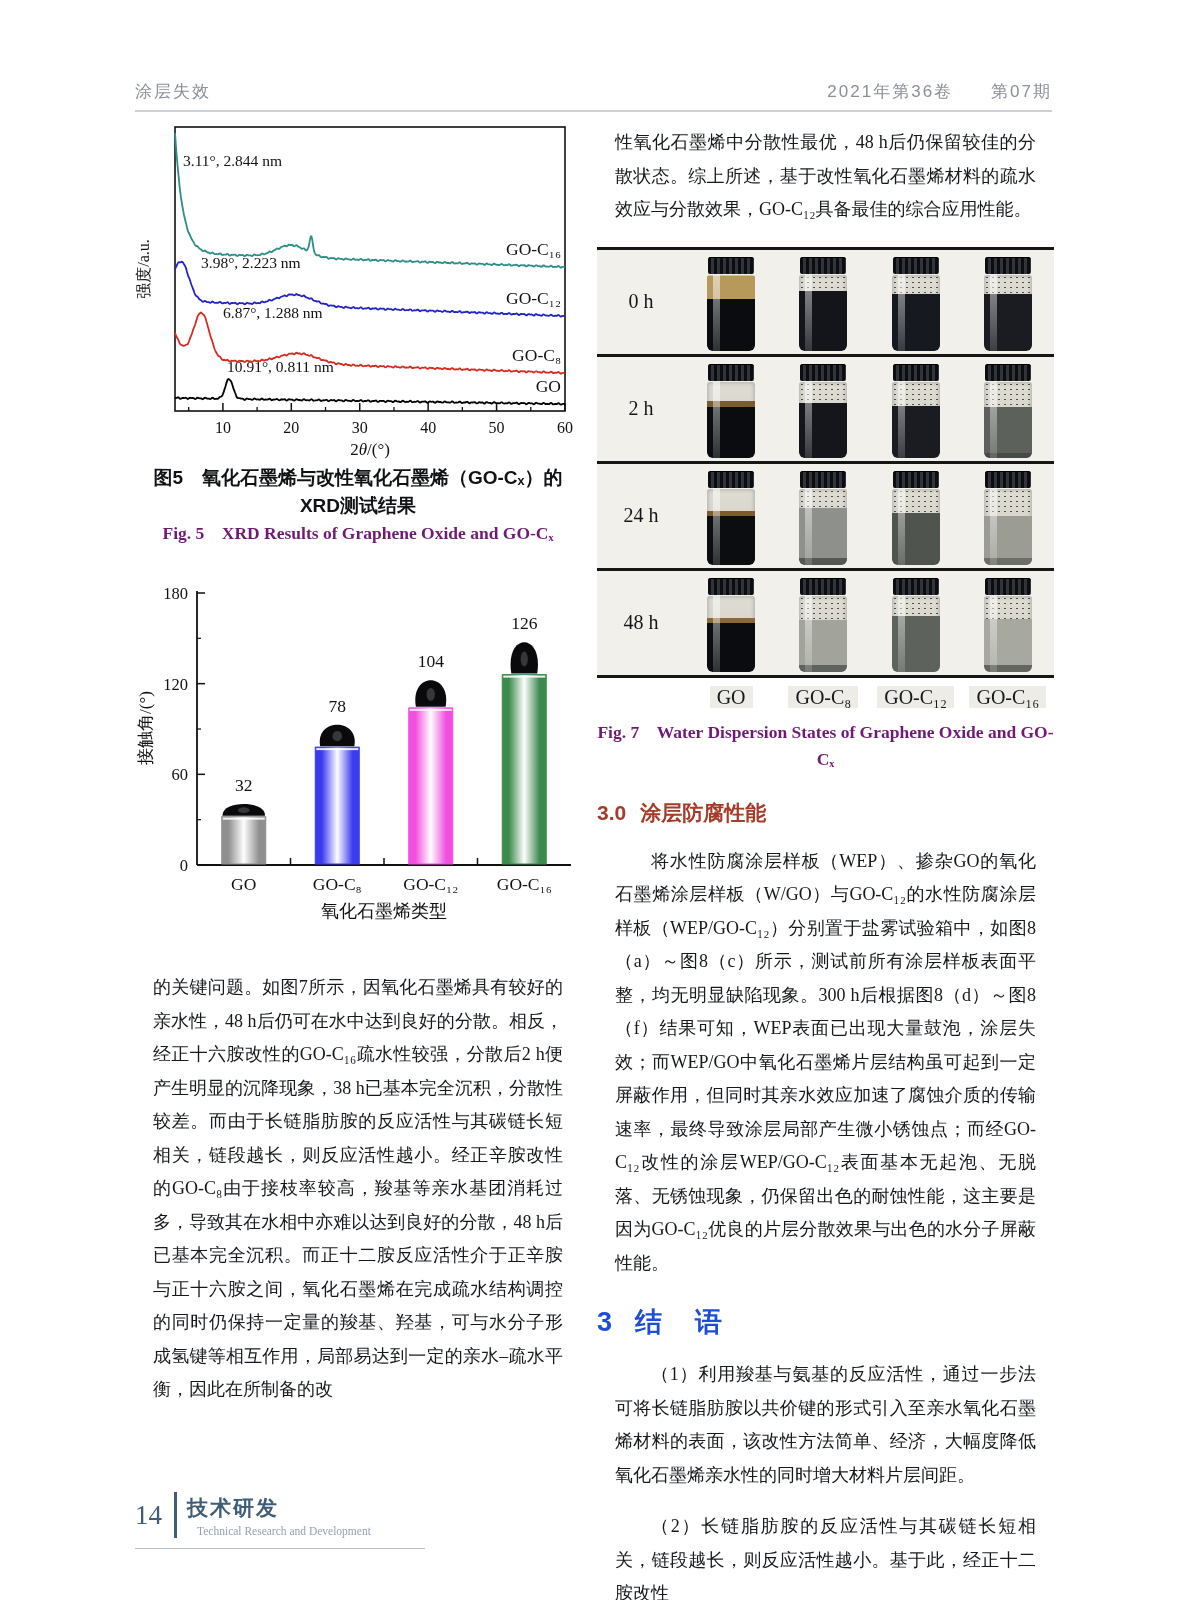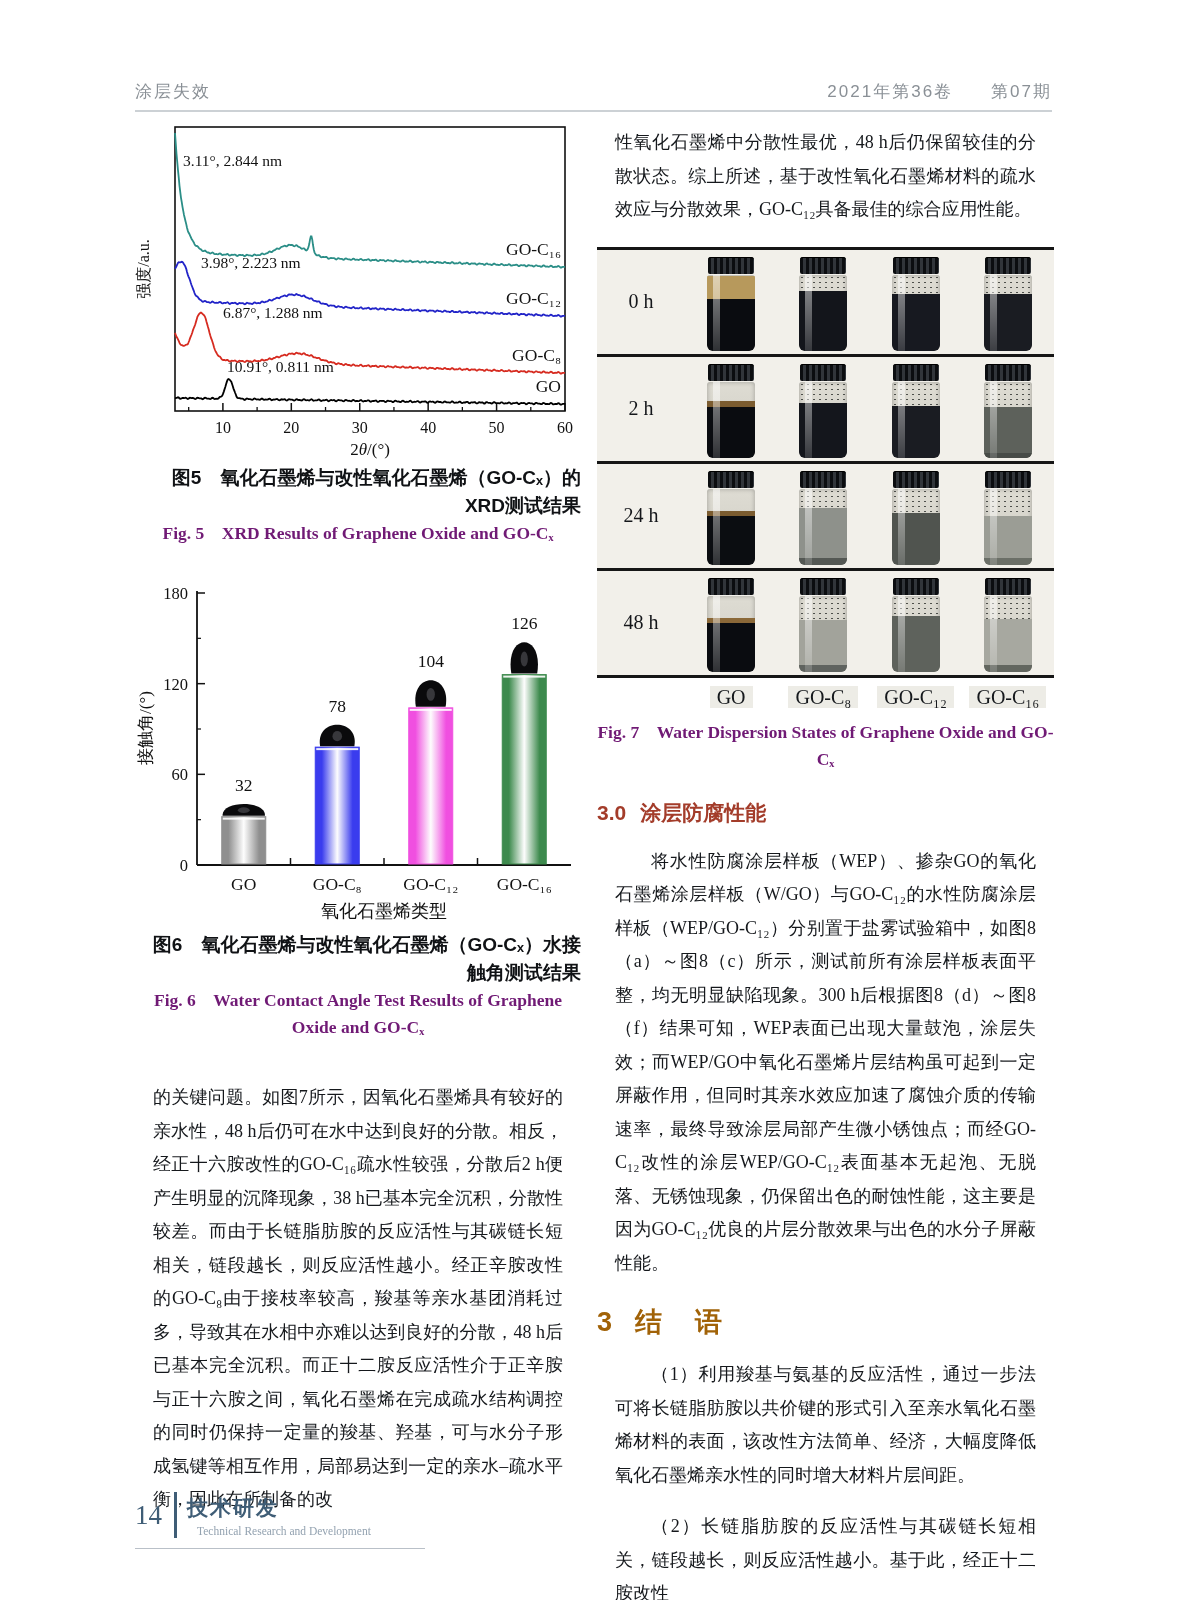--- a/index.html
+++ b/index.html
@@ -7,21 +7,21 @@
         font-family:"Liberation Serif","DejaVu Serif",serif;color:#15181c;}
   
   .hdr{position:absolute;left:135px;right:135px;top:80px;display:flex;justify-content:space-between;
        align-items:flex-end;border-bottom:2px solid #ccd1d5;padding-bottom:7px;
        font-family:"Liberation Sans","DejaVu Sans",sans-serif;font-size:17px;color:#8a9096;letter-spacing:2px;}
   
   .colL{position:absolute;left:135px;top:122px;width:446px;}
   .colR{position:absolute;left:597px;top:108px;width:457px;}
   figure{margin:0;padding:0;}
   .cap-zh{font-family:"Liberation Sans","DejaVu Sans",sans-serif;font-weight:bold;font-size:19px;
-          line-height:28px;text-align:right;color:#101215;}
+          line-height:28px;text-align:center;color:#101215;}
   .cap-zh.tight{font-size:18.5px;letter-spacing:-0.3px;}
   .cap-en{font-family:"Liberation Serif","DejaVu Serif",serif;font-weight:bold;font-size:17.5px;
           line-height:27px;text-align:center;color:#701a75;}
   .body-text{font-size:18px;line-height:33.5px;text-align:justify;margin:18px;}
   .indent{text-indent:2em;}
   .h26{font-family:"Liberation Sans","DejaVu Sans",sans-serif;font-weight:bold;font-size:21px;
        margin:26px 0 12px 0;}
   .h26 .num{margin-right:14px;}
   .h3sec{font-family:"Liberation Sans","DejaVu Sans",sans-serif;font-weight:bold;font-size:27px;
        margin:24px 0 14px 0;letter-spacing:3px;}
@@ -182,24 +182,20 @@
           <line x1="389.25" y1="292" x2="389.25" y2="285" stroke="#111" stroke-width="1.5"></line>
           <rect x="367.25" y="101.6" width="44" height="189.4" fill="url(#grad3)" stroke="#3d8a4d" stroke-width="1"></rect>
           <rect x="368.25" y="102.6" width="42" height="2" fill="#ffffff" opacity="0.9"></rect>
           <path d="M 376.338 100.6 C 369.49464 58.885, 409.00536 58.885, 402.162 100.6 Z" fill="#0a0a0c"></path>
           <ellipse cx="389.25" cy="85.99974999999999" rx="3.6153600000000004" ry="7.508699999999999" fill="#3c3c40" opacity="0.9"></ellipse>
           <text x="389.25" y="56.06229999999999" text-anchor="middle" font-size="17.5" font-family="&quot;Liberation Serif&quot;,&quot;DejaVu Serif&quot;,serif">126</text>
           <text x="389.25" y="317" text-anchor="middle" font-size="17.5" font-family="&quot;Liberation Serif&quot;,&quot;DejaVu Serif&quot;,serif">GO-C₁₆</text>
           <text x="249" y="344" text-anchor="middle" font-size="18" font-family="&quot;Liberation Serif&quot;,&quot;DejaVu Serif&quot;,serif">氧化石墨烯类型</text>
           <text x="16" y="155" text-anchor="middle" font-size="17" font-family="&quot;Liberation Serif&quot;,&quot;DejaVu Serif&quot;,serif" transform="rotate(-90 16 155)">接触角/(°)</text>
         </svg>
-      <figcaption>
-        <div class="cap-zh">图6　氧化石墨烯与改性氧化石墨烯（GO-Cₓ）水接触角测试结果</div>
-        <div class="cap-en">Fig. 6　Water Contact Angle Test Results of Graphene Oxide and GO-Cₓ</div>
-      </figcaption>
     </figure>
 
     <p class="body-text" style="margin-top:40px;">的关键问题。如图7所示，因氧化石墨烯具有较好的亲水性，48 h后仍可在水中达到良好的分散。相反，经正十六胺改性的GO-C₁₆疏水性较强，分散后2 h便产生明显的沉降现象，38 h已基本完全沉积，分散性较差。而由于长链脂肪胺的反应活性与其碳链长短相关，链段越长，则反应活性越小。经正辛胺改性的GO-C₈由于接枝率较高，羧基等亲水基团消耗过多，导致其在水相中亦难以达到良好的分散，48 h后已基本完全沉积。而正十二胺反应活性介于正辛胺与正十六胺之间，氧化石墨烯在完成疏水结构调控的同时仍保持一定量的羧基、羟基，可与水分子形成氢键等相互作用，局部易达到一定的亲水–疏水平衡，因此在所制备的改</p>
   </div>
 
   <div class="colR">
     <p class="body-text">性氧化石墨烯中分散性最优，48 h后仍保留较佳的分散状态。综上所述，基于改性氧化石墨烯材料的疏水效应与分散效果，GO-C₁₂具备最佳的综合应用性能。</p>
 
     <figure class="fig7">
       <div id="vial-grid">
@@ -375,21 +371,21 @@
       <figcaption style="margin-top:10px;">
         <div class="cap-en">Fig. 7　Water Dispersion States of Graphene Oxide and GO-Cₓ</div>
       </figcaption>
     </figure>
 
     <h3 class="h26" id="h26" style="color: rgb(163, 60, 42);">
       <span class="num">3.0</span><span>涂层防腐性能</span>
     </h3>
     <p class="body-text indent">将水性防腐涂层样板（WEP）、掺杂GO的氧化石墨烯涂层样板（W/GO）与GO-C₁₂的水性防腐涂层样板（WEP/GO-C₁₂）分别置于盐雾试验箱中，如图8（a）～图8（c）所示，测试前所有涂层样板表面平整，均无明显缺陷现象。300 h后根据图8（d）～图8（f）结果可知，WEP表面已出现大量鼓泡，涂层失效；而WEP/GO中氧化石墨烯片层结构虽可起到一定屏蔽作用，但同时其亲水效应加速了腐蚀介质的传输速率，最终导致涂层局部产生微小锈蚀点；而经GO-C₁₂改性的涂层WEP/GO-C₁₂表面基本无起泡、无脱落、无锈蚀现象，仍保留出色的耐蚀性能，这主要是因为GO-C₁₂优良的片层分散效果与出色的水分子屏蔽性能。</p>
 
-    <h2 class="h3sec" id="h3sec" style="color: #a16207;">
+    <h2 class="h3sec" id="h3sec" style="color: #1d4ed8;">
       <span class="num">3</span><span>结　语</span>
     </h2>
     <p class="body-text indent">（1）利用羧基与氨基的反应活性，通过一步法可将长链脂肪胺以共价键的形式引入至亲水氧化石墨烯材料的表面，该改性方法简单、经济，大幅度降低氧化石墨烯亲水性的同时增大材料片层间距。</p>
     <p class="body-text indent">（2）长链脂肪胺的反应活性与其碳链长短相关，链段越长，则反应活性越小。基于此，经正十二胺改性</p>
   </div>
 
   <div class="foot">
     <span class="pg">14</span>
     <div class="vbar"></div>
     <div>

